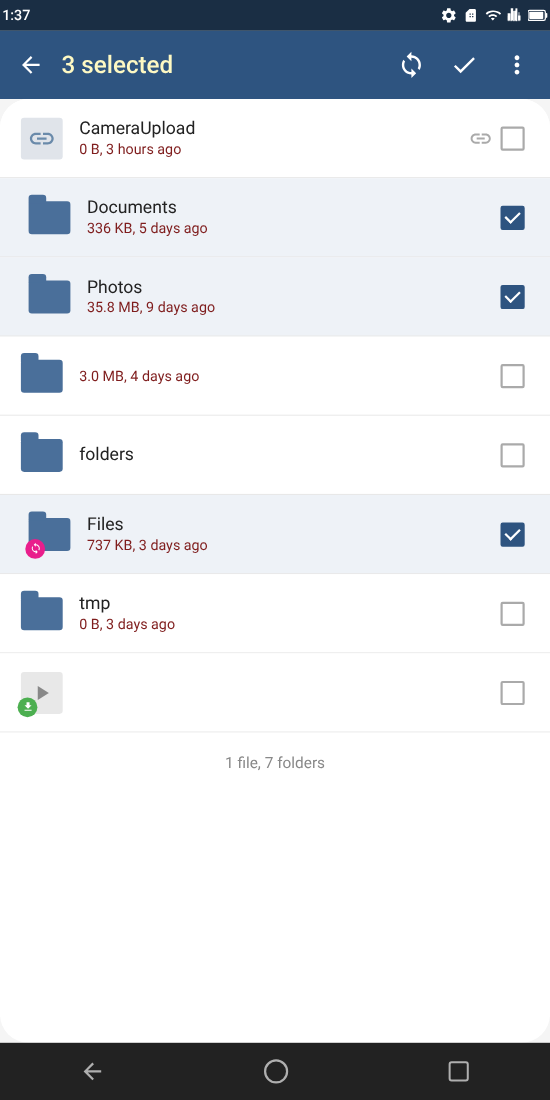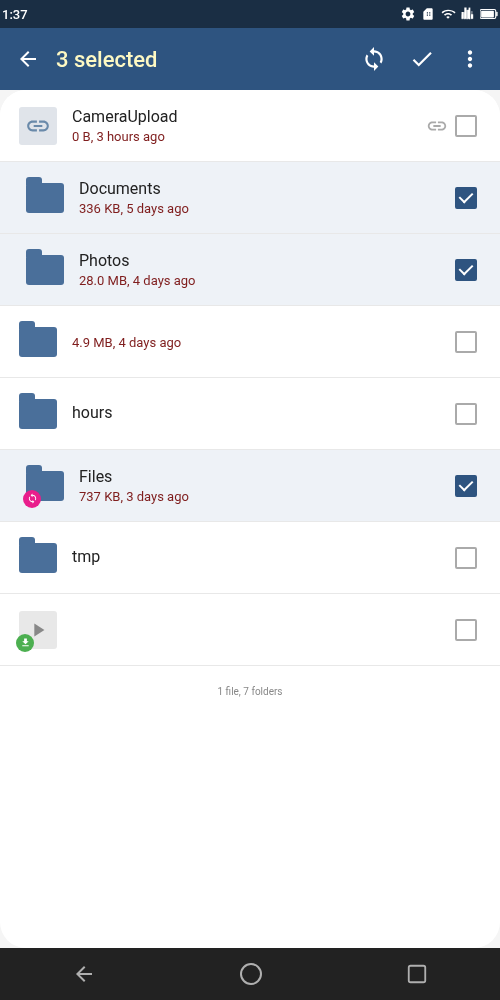--- a/index.html
+++ b/index.html
@@ -204,21 +204,21 @@
       border-right: 2.5px solid white;
       border-bottom: 2.5px solid white;
       transform: rotate(45deg) translate(-1px, -1px);
     }
 
     
     .file-count {
       text-align: center;
       padding: 20px 0 16px;
       color: #888;
-      font-size: 10px;
+      font-size: 14px;
       background: #fff;
     }
 
     
     .nav-bar {
       height: 52px;
       background: #222;
       display: flex;
       align-items: center;
       justify-content: space-around;
@@ -331,43 +331,43 @@
       <div class="checkbox-wrap">
         <div class="checkbox checked"></div>
       </div>
     </div>
     <div class="file-item selected">
       <div class="file-icon-wrap">
         <div class="folder-icon"></div>
       </div>
       <div class="file-info">
         <div class="file-name">Photos</div>
-        <div class="file-meta">28.0 MB, 4 days ago</div>
+        <div class="file-meta">35.8 MB, 9 days ago</div>
       </div>
       <div class="checkbox-wrap">
         <div class="checkbox checked"></div>
       </div>
     </div>
     <div class="file-item">
       <div class="file-icon-wrap">
         <div class="folder-icon"></div>
       </div>
       <div class="file-info">
-        <div class="file-meta">4.9 MB, 4 days ago</div>
+        <div class="file-meta">3.0 MB, 4 days ago</div>
       </div>
       <div class="checkbox-wrap">
         <div class="checkbox"></div>
       </div>
     </div>
     <div class="file-item">
       <div class="file-icon-wrap">
         <div class="folder-icon"></div>
       </div>
       <div class="file-info">
-        <div class="file-name">hours</div>
+        <div class="file-name">folders</div>
       </div>
       <div class="checkbox-wrap">
         <div class="checkbox"></div>
       </div>
     </div>
     <div class="file-item selected">
       <div class="file-icon-wrap">
         <div class="folder-icon"></div>
         <div class="badge badge-sync">
           <svg width="11" height="11" viewBox="0 0 24 24" fill="white">
@@ -382,20 +382,21 @@
       <div class="checkbox-wrap">
         <div class="checkbox checked"></div>
       </div>
     </div>
     <div class="file-item">
       <div class="file-icon-wrap">
         <div class="folder-icon"></div>
       </div>
       <div class="file-info">
         <div class="file-name">tmp</div>
+        <div class="file-meta">0 B, 3 days ago</div>
       </div>
       <div class="checkbox-wrap">
         <div class="checkbox"></div>
       </div>
     </div>
     <div class="file-item">
       <div class="file-icon-wrap">
         <div class="video-icon">
           <svg width="22" height="22" viewBox="0 0 24 24" fill="#888">
       <path d="M8 5v14l11-7z"></path>

